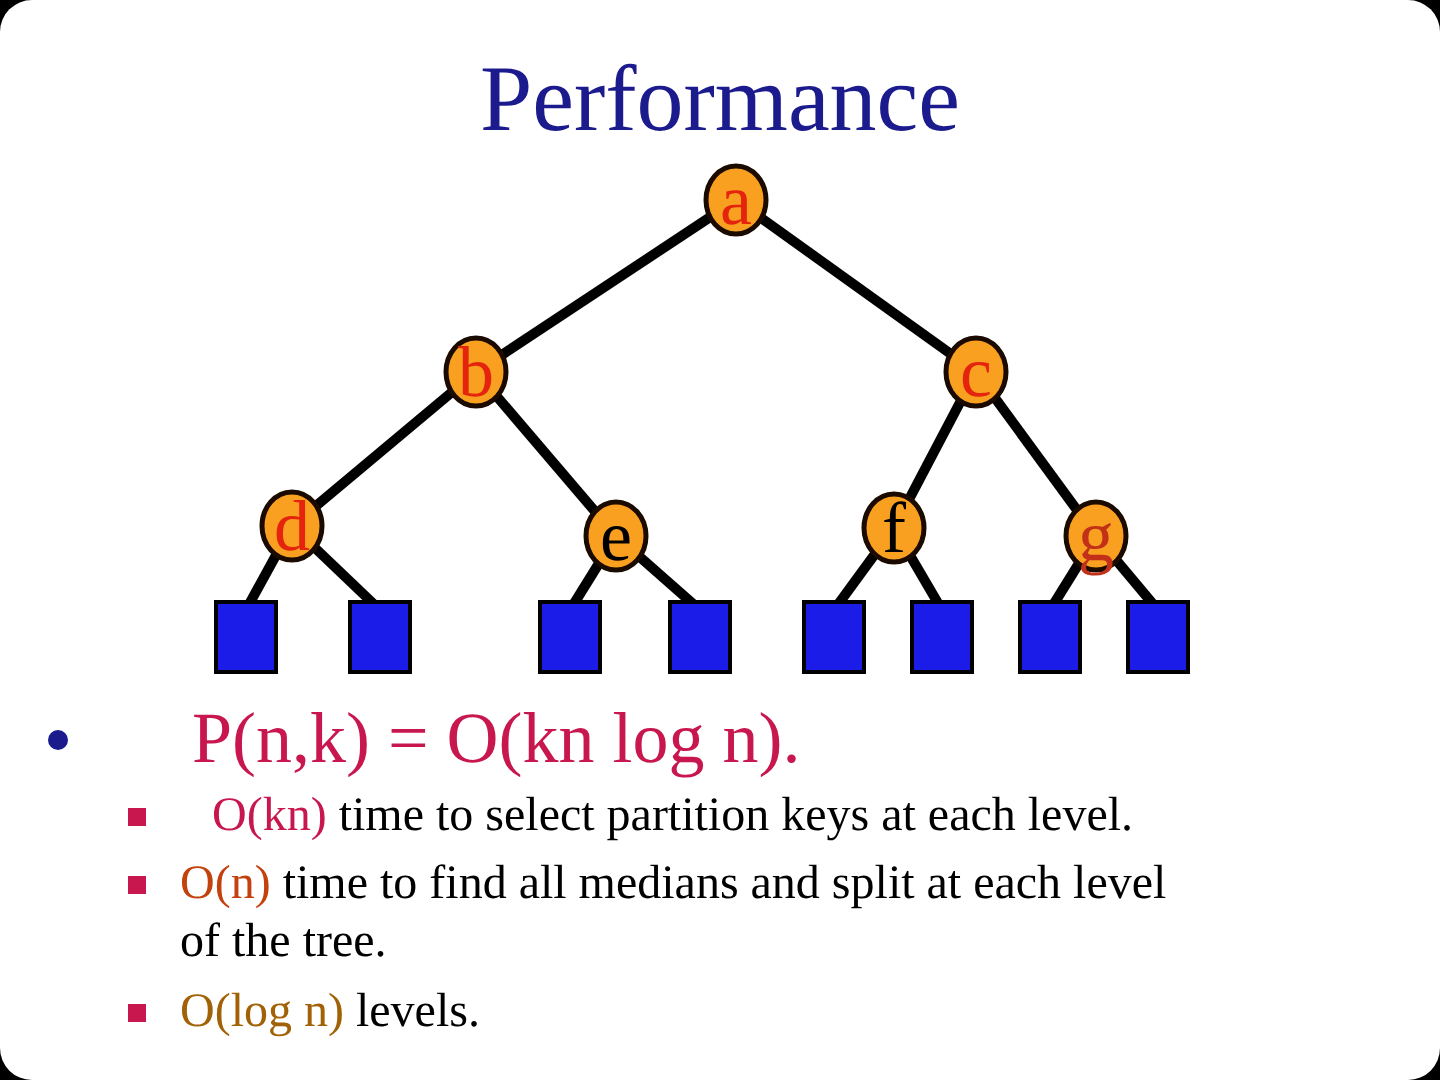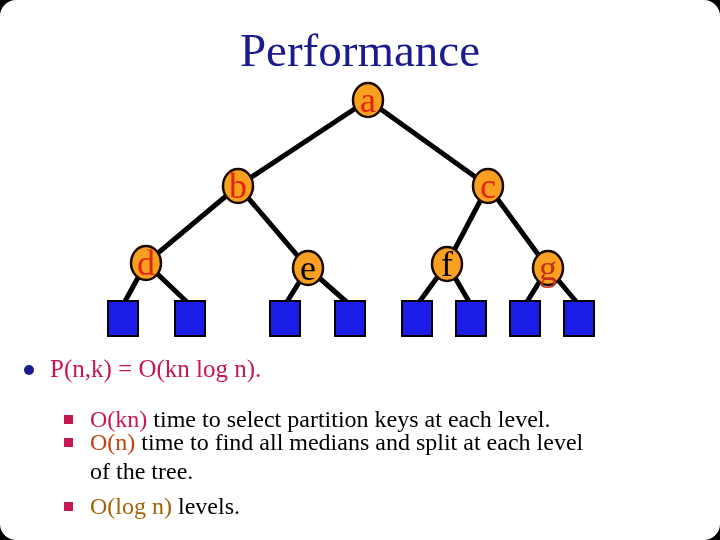--- a/index.html
+++ b/index.html
@@ -15,21 +15,21 @@
   }
   .title {
     position:absolute; top:26px; left:0; width:720px;
     text-align:center; font-size:47px; line-height:1.05;
     letter-spacing:0px;
   }
   #tree-svg { position:absolute; left:0; top:0; }
   .bullets { position:absolute; left:0; top:0; width:720px; }
   .main-line { position:absolute; left:24px; top:352px; display:flex; }
   .main-dot { width:10px; height:10px; border-radius:50%; margin:13px 16px 0 0; flex:none; }
-  .main-text { font-size:25px; line-height:34px; white-space:nowrap; }
+  .main-text { font-size:36px; line-height:34px; white-space:nowrap;margin-left:46px; }
   .sub-line { position:absolute; left:64px; display:flex; }
   .sub-sq { width:9px; height:9px; margin-top:10px; flex:none; }
   .sub-text { margin-left:17px; font-size:24px; line-height:29px; width:505px; }
 </style>
 </head>
 <body>
 
 <div class="slide">
 
   <svg id="tree-svg" width="720" height="540" viewBox="0 0 720 540">
@@ -72,21 +72,21 @@
     </svg>
 
   <div class="title" style="color: rgb(27, 27, 142);">Performance</div>
 
   <div class="bullets">
     <div class="main-line">
       <span class="main-dot" style="background: rgb(27, 27, 142);"></span>
       <span class="main-text" id="main-text"><span style="color: rgb(200, 23, 78);">P(n,k) = O(kn log n).</span></span>
     </div>
     <div id="sub-lines">
-        <div class="sub-line" style="top: 405px;">
+        <div class="sub-line" style="top: 394px; gap: 16px;">
           <span class="sub-sq" style="background: rgb(200, 23, 78);"></span>
           <div class="sub-text"><span style="color: rgb(200, 23, 78);">O(kn)</span><span style="color: rgb(0, 0, 0);"> time to select partition keys at each level.</span></div>
         </div>
         <div class="sub-line" style="top: 428px;">
           <span class="sub-sq" style="background: rgb(200, 23, 78);"></span>
           <div class="sub-text"><span style="color: #c2410c;">O(n)</span><span style="color: rgb(0, 0, 0); margin-top: 43px;"> time to find all medians and split at each level of the tree.</span></div>
         </div>
         <div class="sub-line" style="top: 492px;">
           <span class="sub-sq" style="background: rgb(200, 23, 78);"></span>
           <div class="sub-text"><span style="color: #a16207;">O(log n)</span><span style="color: rgb(0, 0, 0);"> levels.</span></div>

